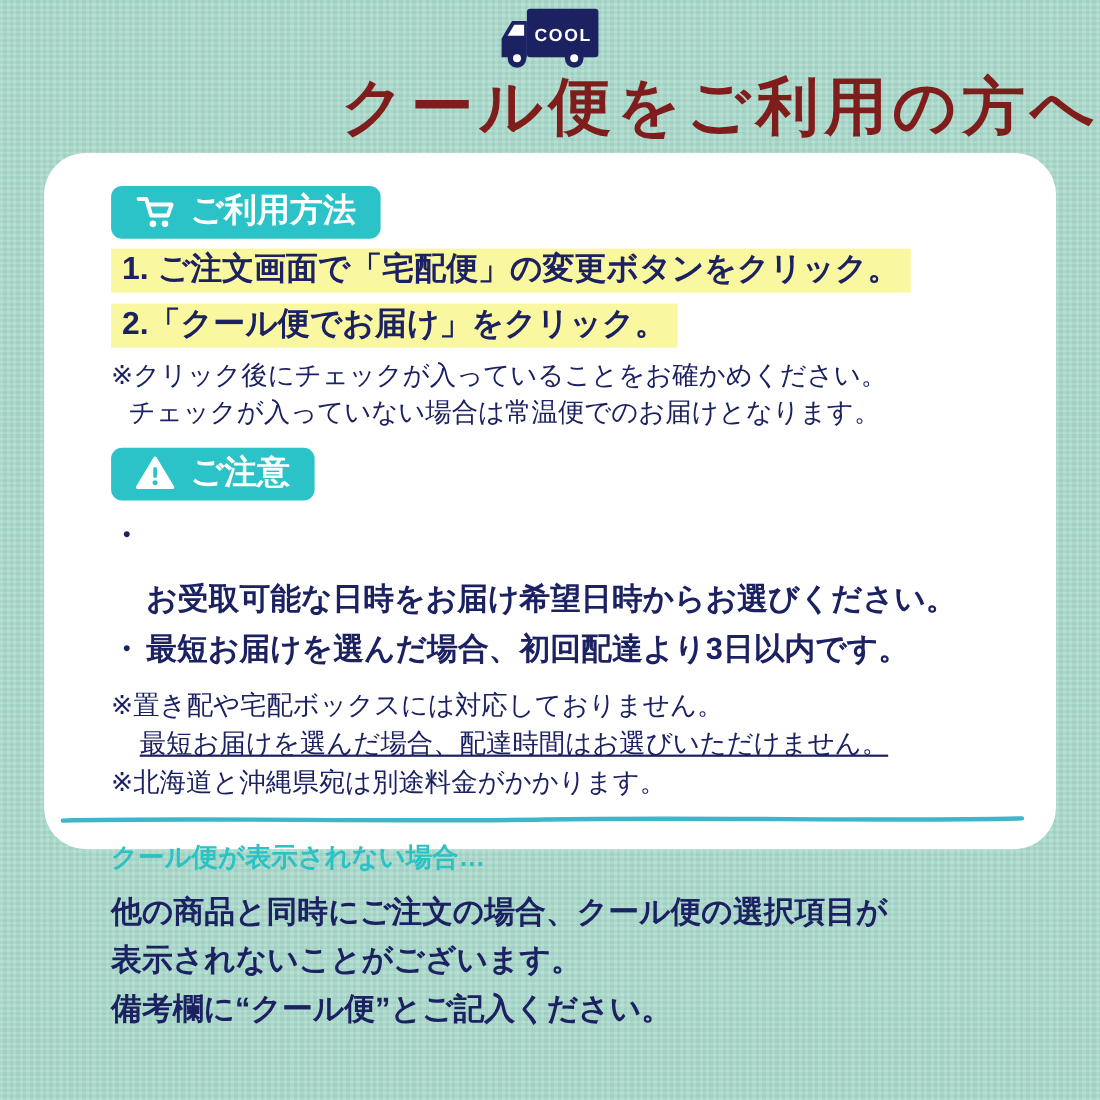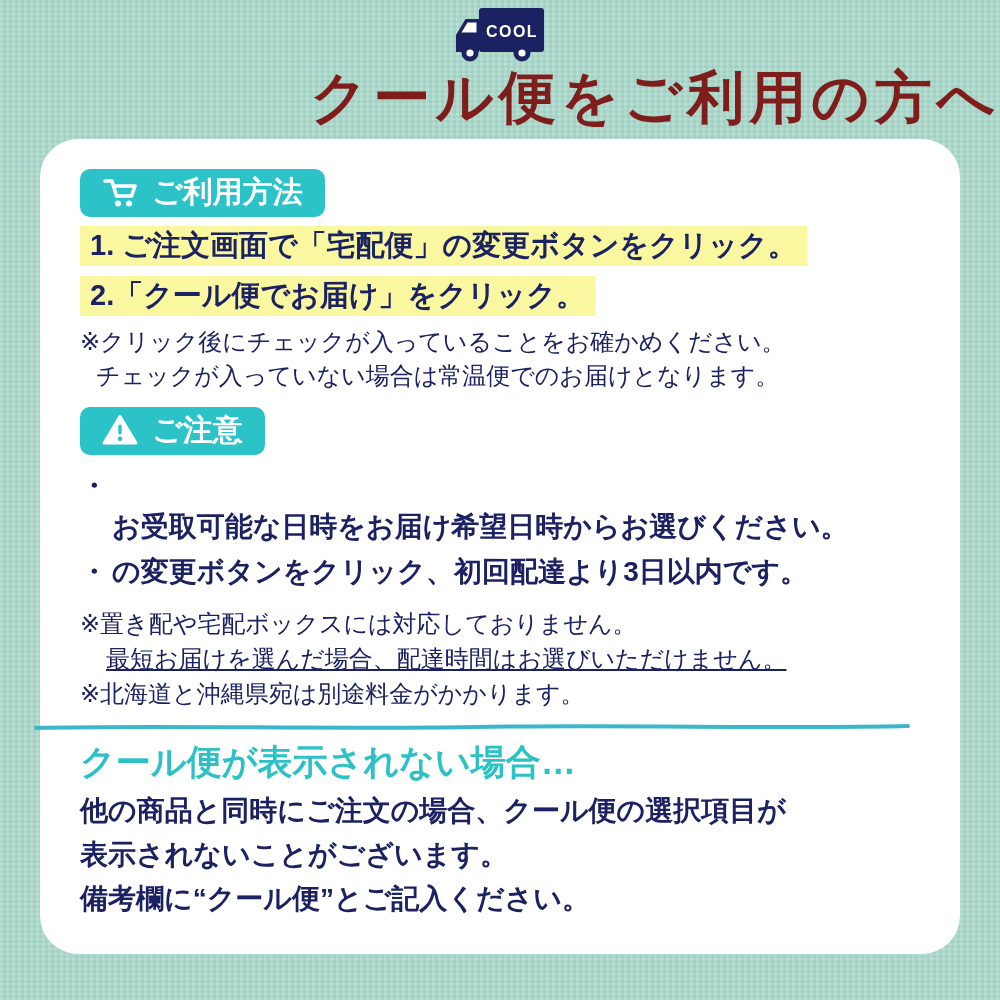--- a/index.html
+++ b/index.html
@@ -11,43 +11,43 @@
       repeating-linear-gradient(90deg, rgba(255,255,255,.08) 0 3px, rgba(122,173,158,.10) 3px 6px),
       repeating-linear-gradient(0deg, rgba(255,255,255,.10) 0 2px, rgba(122,173,158,.08) 2px 5px);
   }
   .hero{padding-top:6px;text-align:right;}
   .truck{display:block;margin:0 auto;width:96px;height:58px;}
   .title{
     margin:2px 0 0;font-size:57px;font-weight:800;color:#7f1d1d;
     letter-spacing:5px;line-height:1.1;
   }
   .card{
-    width:920px;height:815px;margin:10px auto 0;background:#ffffff;
-    border-radius:38px;box-sizing:border-box;padding:30px 46px 30px 40px;
+    width:920px;height:633px;margin:10px auto 0;background:#ffffff;
+    border-radius:38px;box-sizing:border-box;padding:30px 46px 30px 61px;
   }
   .badge{
     display:inline-flex;align-items:center;gap:14px;
     background:#2bc2c8;color:#ffffff;border-radius:10px;
     padding:7px 22px 9px;font-size:30px;font-weight:700;line-height:32px;
   }
   .badge svg{width:36px;height:32px;flex:none;}
   .badge.second{margin-top:14px;}
   .steps{margin-top:8px;}
   .step{font-size:29px;font-weight:700;color:#1b2161;line-height:40px;margin-bottom:10px;white-space:nowrap;}
   .hl{background:#f9f7a0;padding:3px 10px 5px;}
   .note{margin-top:10px;font-size:24px;font-weight:500;color:#1b2161;line-height:34px;}
   .note .indent{margin-left:16px;}
   .bullets{margin-top:10px;font-size:28px;font-weight:700;color:#1b2161;}
   .bullet-line{display:flex;align-items:baseline;line-height:41px;white-space:nowrap;}
   .bullet-dot{width:32px;flex:none;}
-  .bullet-cont{margin-left:32px;line-height:41px;margin-bottom:4px;white-space:nowrap;}
+  .bullet-cont{margin-left:32px;line-height:41px;margin-bottom:4px;white-space:nowrap;margin-top:18px;}
   .caution-notes{margin-top:14px;font-size:24px;font-weight:500;color:#1b2161;line-height:35px;}
   .caution-notes .indent{margin-left:26px;text-decoration:underline;}
   .divider{display:block;margin:12px 0 0 -46px;}
-  .fallback-heading{margin:12px 0 0;font-size:35px;font-weight:700;color:#2cc1c5;line-height:38px;}
+  .fallback-heading{margin:12px 0 0;font-size:24px;font-weight:700;color:#2cc1c5;line-height:38px;}
   .fallback-text{margin:8px 0 0;font-size:28px;font-weight:700;color:#1b2161;line-height:44px;}
 </style>
 </head>
 <body>
 
 <div class="page">
 
   <header class="hero">
     <svg class="truck" viewBox="0 0 96 58" aria-hidden="true">
       <rect x="27" y="2" width="65" height="44" rx="3" fill="#1b2161"></rect>
@@ -95,21 +95,21 @@
         <span>ご注意</span>
       </div>
 
       <div class="bullets">
         <div class="bullet-line">
           <span class="bullet-dot">・</span>
         </div>
         <div class="bullet-cont">お受取可能な日時をお届け希望日時からお選びください。</div>
         <div class="bullet-line">
           <span class="bullet-dot">・</span>
-          <span>の変更ボタンをクリック、初回配達より3日以内です。</span>
+          <span>最短お届けを選んだ場合、初回配達より3日以内です。</span>
         </div>
       </div>
 
       <div class="caution-notes">
         <div>※置き配や宅配ボックスには対応しておりません。</div>
         <div class="indent">最短お届けを選んだ場合、配達時間はお選びいただけません。</div>
         <div>※北海道と沖縄県宛は別途料金がかかります。</div>
       </div>
     </section>
 

